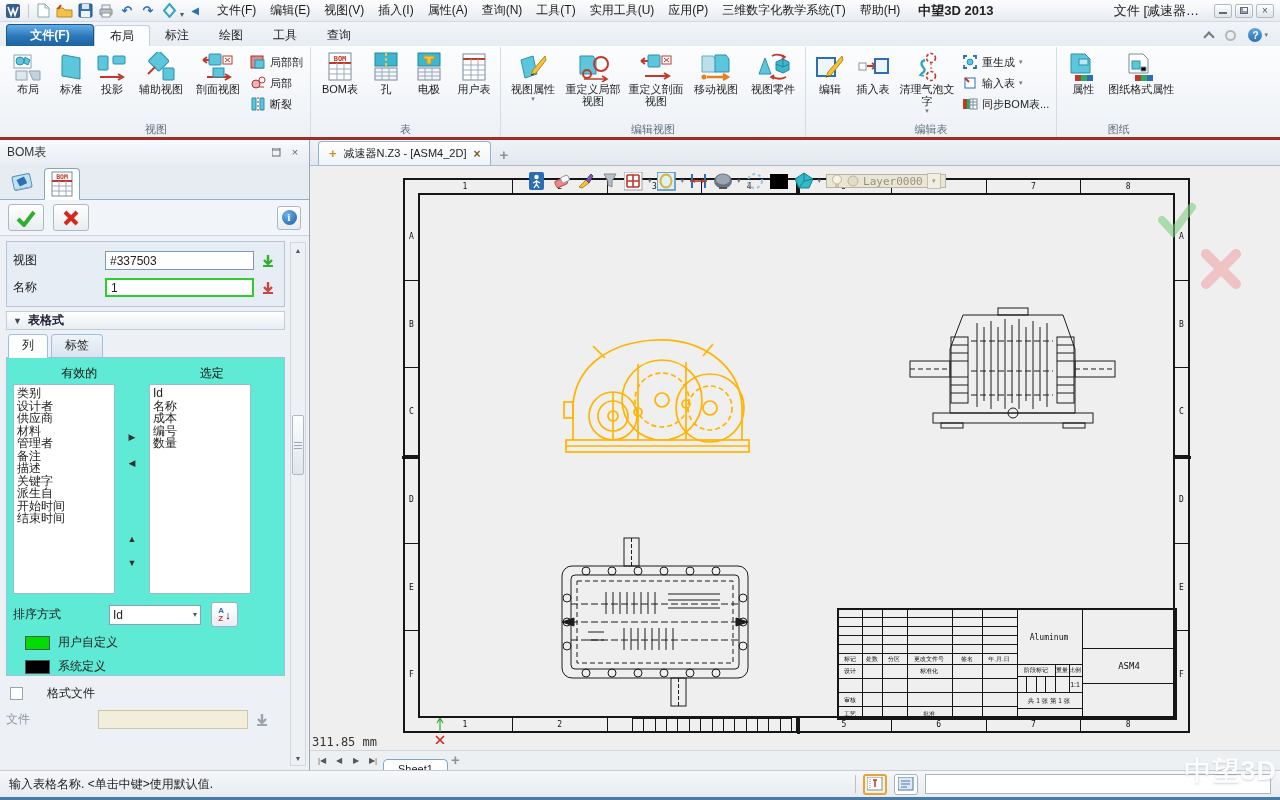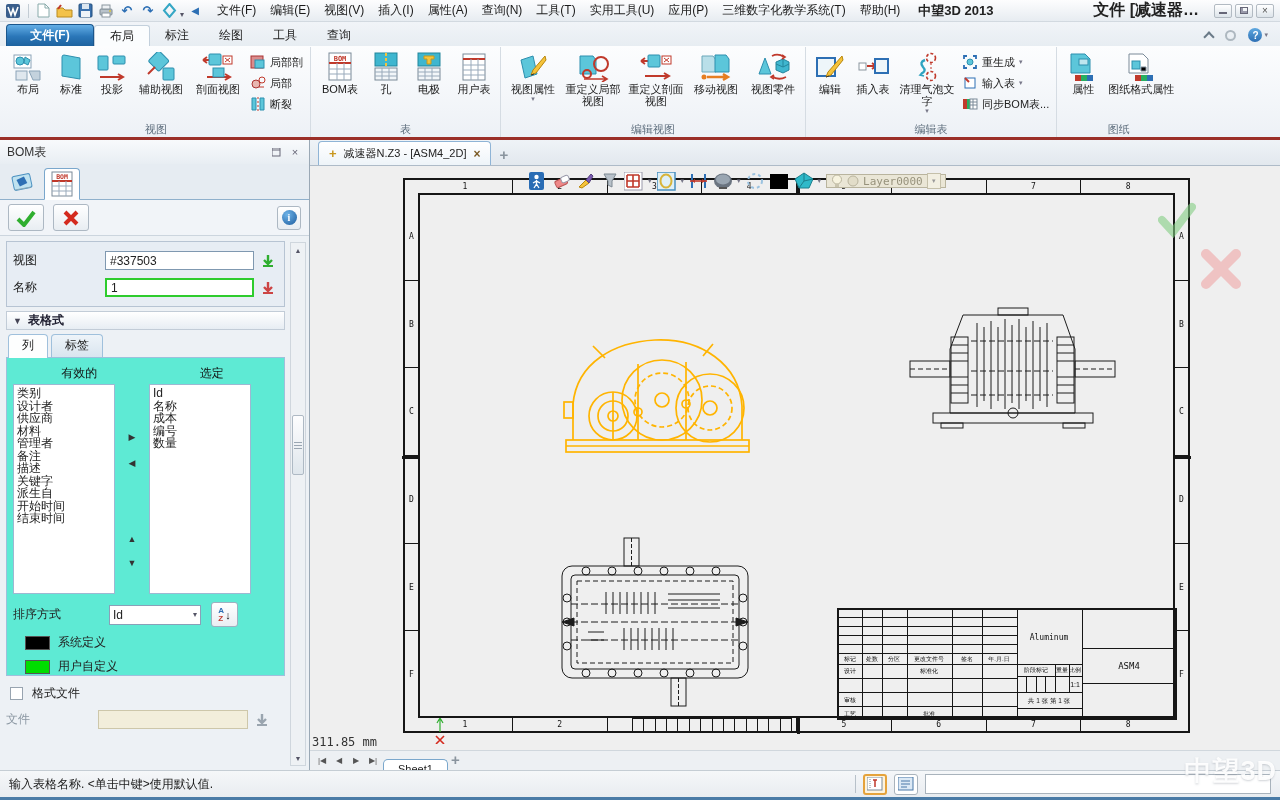--- a/index.html
+++ b/index.html
@@ -10,21 +10,21 @@
 
 #titlebar{position:absolute;top:0;left:0;right:0;height:22px;display:flex;align-items:center;background:linear-gradient(#fdfdfe,#e7ecf1);border-bottom:1px solid #d2d9e0;padding:0 4px;gap:1px}
 .qat{width:20px;height:18px;display:flex;align-items:center;justify-content:center}
 .qat svg{display:block}
 .vsep{width:1px;height:14px;background:#c3ccd4;margin:0 3px}
 .glyphbtn{color:#2d6fb4;font-size:13px;font-weight:bold;line-height:1}
 .ddglyph{font-size:8px;color:#556;align-self:flex-end;padding-bottom:2px}
 #menus{display:flex;margin-left:4px}
 .menu-item{padding:0 7px;font-size:12px;color:#1a1a1a;white-space:nowrap;cursor:default}
 .app-title{font-weight:bold;font-size:13px;margin-left:10px;white-space:nowrap}
-.doc-title{font-weight:bold;font-size:16px;margin-left:auto;white-space:nowrap}
+.doc-title{font-weight:normal;font-size:13px;margin-left:auto;white-space:nowrap}
 .winbtns{display:flex;gap:3px;margin-left:14px;margin-right:2px}
 .winbtn{width:18px;height:14px;border:1px solid #b2bac2;border-radius:2px;background:linear-gradient(#fff,#dde4ea);display:flex;align-items:center;justify-content:center;color:#555;font-size:10px;line-height:1}
 .ic-min{width:8px;height:3px;border-bottom:2px solid #667;margin-top:4px}
 .ic-rest{width:8px;height:7px;border:1px solid #667;box-shadow:2px -2px 0 -0px #99a inset}
 
 
 #ribbontabs{position:absolute;top:22px;left:0;right:0;height:24px;background:linear-gradient(#f1f4f8,#e7edf2);display:flex;align-items:flex-end;padding-left:6px}
 .filebtn{height:22px;width:88px;background:linear-gradient(#63aee6,#2a76b8 55%,#1e639f);color:#fff;font-weight:bold;border:1px solid #1b568c;border-bottom:none;border-radius:4px 4px 0 0;display:flex;align-items:center;justify-content:center;font-size:12px}
 .rtab{height:21px;padding:0 15px;display:flex;align-items:center;color:#222}
 .rtab.active{background:#fbfdfe;border:1px solid #c3d0dc;border-bottom:none;border-radius:3px 3px 0 0}
@@ -86,21 +86,21 @@
 .sortlab{width:86px}
 .combo{width:92px;height:20px;background:#fff;border:1px solid #8aa0b8;display:flex;align-items:center;padding:0 3px}
 .combo .cv{flex:1;font-size:12px}
 .combo .ca{font-size:8px;color:#556}
 .azbtn{width:27px;height:25px;border:1px solid #9fb0c0;border-radius:3px;background:linear-gradient(#fff,#e9eef3);display:flex;align-items:center;justify-content:center;gap:1px}
 .azcol{display:flex;flex-direction:column;font-size:8px;font-weight:bold;line-height:8px}
 .azcol .a{color:#2d6fb4}.azcol .z{color:#c03a2e}
 .azar{color:#111;font-size:11px;font-weight:bold}
 .legrow{display:flex;align-items:center;gap:8px;margin-top:7px;padding-left:12px}
 .swatch{width:25px;height:14px;border:1px solid #555}
-.chkrow{display:flex;align-items:center;gap:9px;margin-top:9px;padding-left:4px}
+.chkrow{display:flex;align-items:center;gap:24px;margin-top:9px;padding-left:4px}
 .chk{width:13px;height:13px;border:1px solid #98a4b0;background:#fff}
 .filerow{display:flex;align-items:center;margin-top:8px}
 .filelab{width:92px;color:#8b97a2}
 .fileinput{width:150px;height:19px;background:#f2eedb;border:1px solid #cdc7aa}
 .p-scroll{position:absolute;right:3px;top:6px;bottom:4px;width:16px;background:#eef1f4;border:1px solid #cfd6dd;display:flex;flex-direction:column;align-items:center}
 .sarr{height:14px;display:flex;align-items:center;justify-content:center;font-size:7px;color:#556;width:100%}
 .strack{flex:1;width:100%;position:relative}
 .sthumb{position:absolute;left:1px;right:1px;top:32%;height:60px;background:linear-gradient(#fdfdfe,#dfe6ec);border:1px solid #aeb9c4;border-radius:2px;display:flex;flex-direction:column;align-items:center;justify-content:center;gap:2px}
 .grip{width:8px;height:1px;background:#9aa6b2}
 
@@ -683,26 +683,26 @@
             </span>
           <span class="azbtn">
               <span class="azcol">
                 <span class="a">A</span>
                 <span class="z">Z</span>
               </span>
               <span class="azar">↓</span>
             </span>
         </div>
         <div class="legrow">
+          <span class="swatch" style="background:#00dd00"></span>
+          <span>用户自定义</span>
+        </div>
+        <div class="legrow">
           <span class="swatch" style="background:#000"></span>
           <span>系统定义</span>
-        </div>
-        <div class="legrow">
-          <span class="swatch" style="background:#00dd00"></span>
-          <span>用户自定义</span>
         </div>
       </div>
 
       <div class="chkrow">
         <span class="chk"></span>
         <span>格式文件</span>
       </div>
       <div class="filerow">
         <span class="filelab">文件</span>
         <span class="fileinput"></span>

